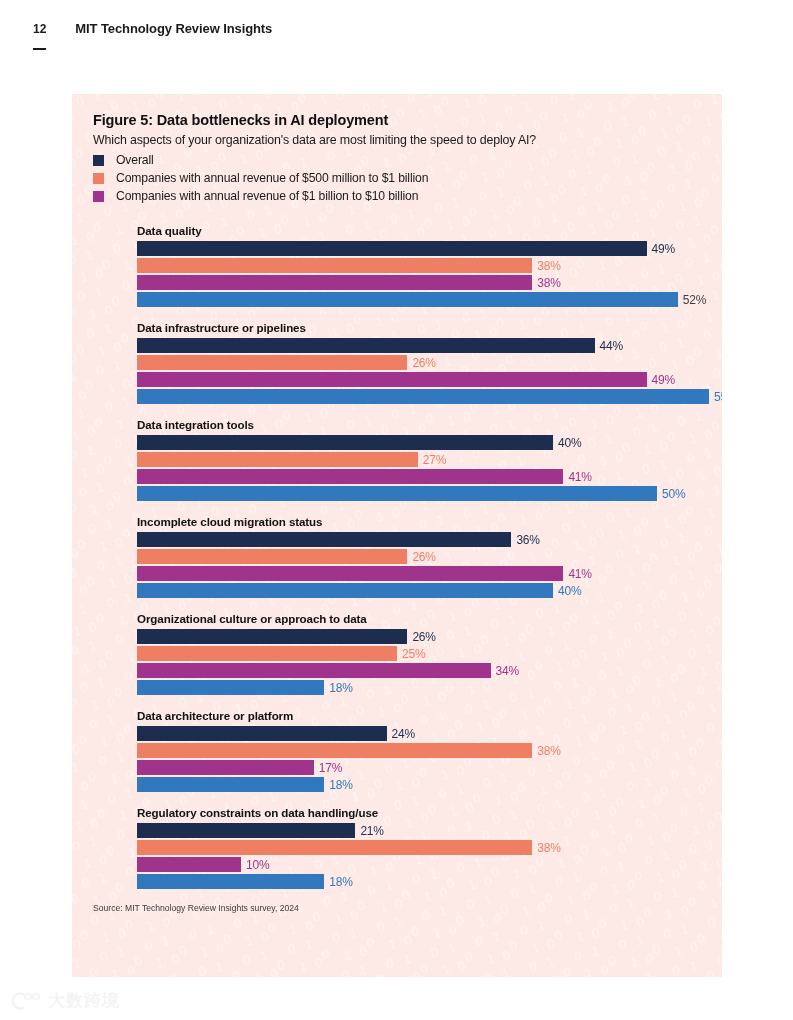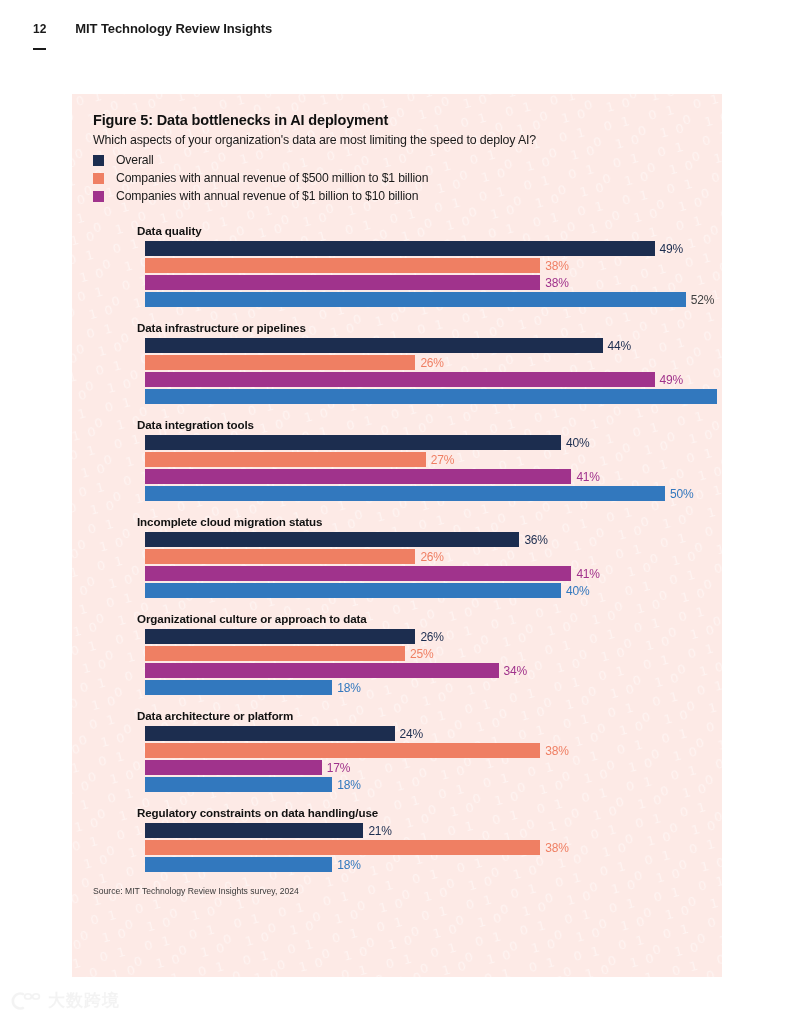--- a/index.html
+++ b/index.html
@@ -102,21 +102,20 @@
     font-weight: bold;
     color: #111111;
     letter-spacing: -0.1px;
     margin: 0 0 4px 0;
   }
   .bar-row {
     display: flex;
     align-items: center;
     height: 15px;
     margin-bottom: 2px;
-    margin-left: 8px;
   }
   .bar {
     height: 15px;
     flex: 0 0 auto;
   }
   .bar-value {
     font-size: 12px;
     margin-left: 5px;
     white-space: nowrap;
     letter-spacing: -0.2px;
@@ -310,20 +309,24 @@
           <div class="group-title">Regulatory constraints on data handling/use</div>
           <div class="bar-row">
             <div class="bar" style="width: 218.4px; background: rgb(28, 45, 79);"></div>
             <span class="bar-value" style="color: rgb(28, 45, 79);">21%</span>
           </div>
           <div class="bar-row">
             <div class="bar" style="width: 395.2px; background: rgb(239, 127, 99);"></div>
             <span class="bar-value" style="color: rgb(239, 127, 99);">38%</span>
           </div>
           <div class="bar-row">
+            <div class="bar" style="width: 104px; background: rgb(160, 51, 140);"></div>
+            <span class="bar-value" style="color: rgb(160, 51, 140);">10%</span>
+          </div>
+          <div class="bar-row">
             <div class="bar" style="width: 187.2px; background: rgb(50, 120, 190);"></div>
             <span class="bar-value" style="color: rgb(50, 120, 190);">18%</span>
           </div>
         </div>
       </div>
 
     <div class="source-note">Source: MIT Technology Review Insights survey, 2024</div>
   </div>
 </div>
 

